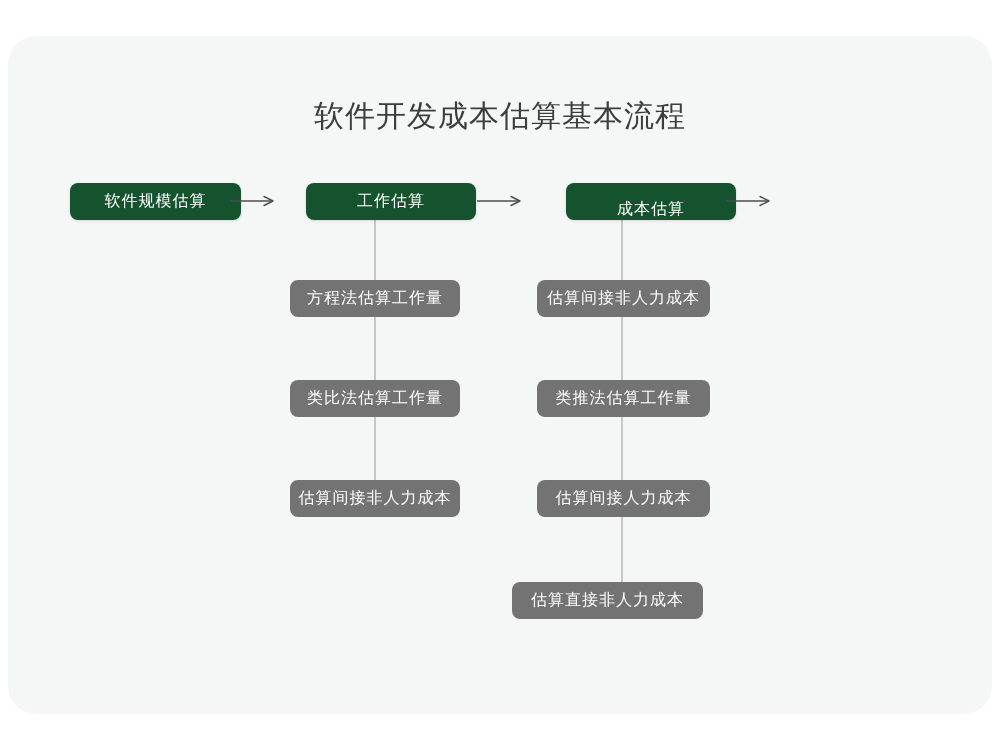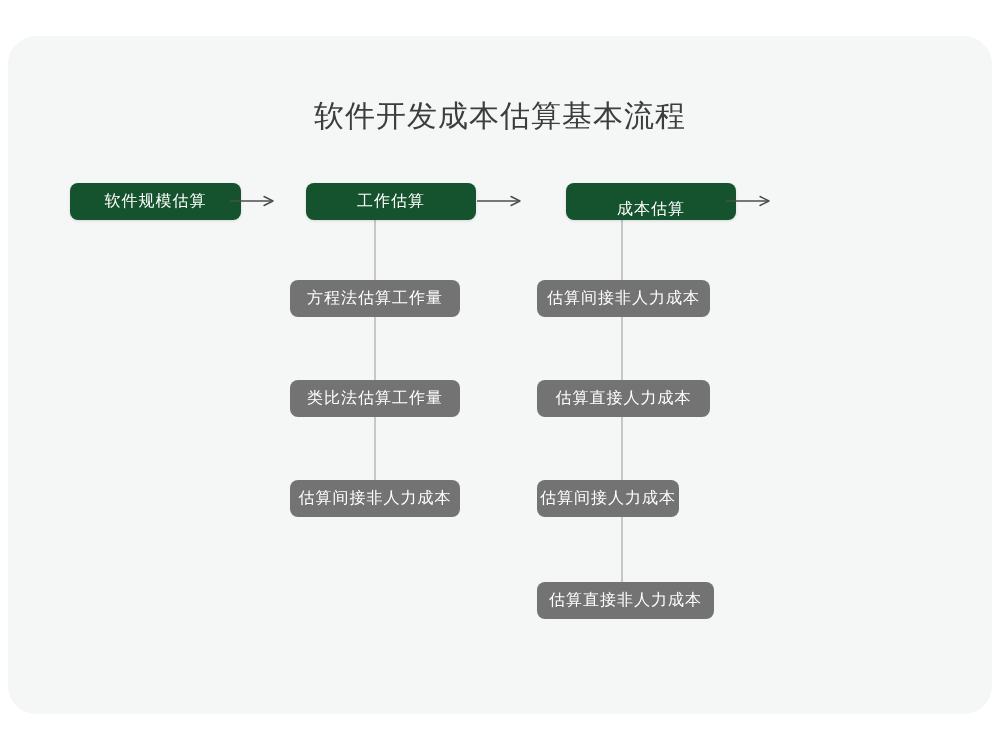--- a/index.html
+++ b/index.html
@@ -115,22 +115,22 @@
     <span>类比法估算工作量</span>
   </div>
   <div class="node gray" style="left:290px; top:480px; width:170px;">
     <span>估算间接非人力成本</span>
   </div>
 
   <div class="node gray" style="left:537px; top:280px; width:173px;">
     <span>估算间接非人力成本</span>
   </div>
   <div class="node gray" style="left:537px; top:380px; width:173px;">
-    <span>估算直接人力成本</span>
+    <span>类推法估算工作量</span>
   </div>
-  <div class="node gray" style="left:537px; top:480px; width:142px;">
+  <div class="node gray" style="left:537px; top:480px; width:173px;">
     <span>估算间接人力成本</span>
   </div>
-  <div class="node gray" style="left:537px; top:582px; width:177px;">
+  <div class="node gray" style="left:512px; top:582px; width:191px;">
     <span>估算直接非人力成本</span>
   </div>
 
 </div>
 
 </body></html>

